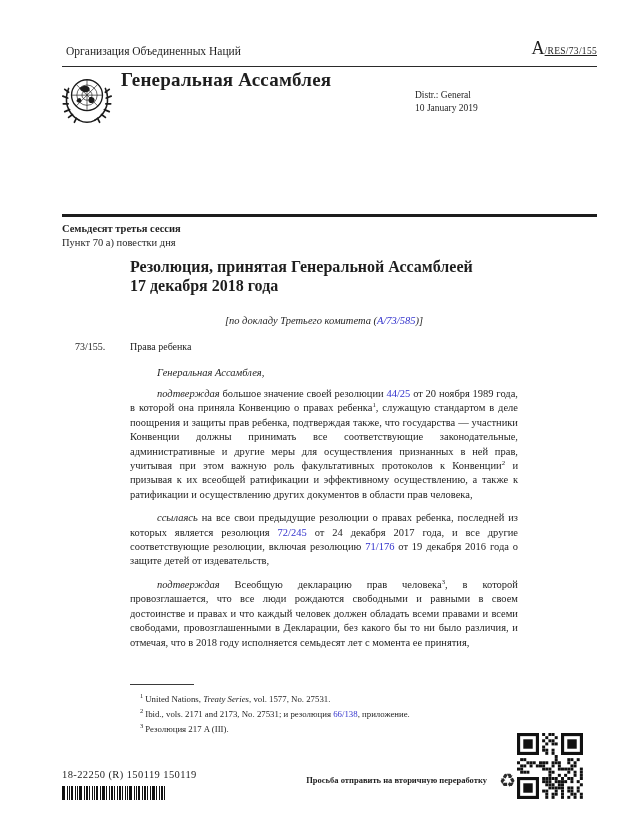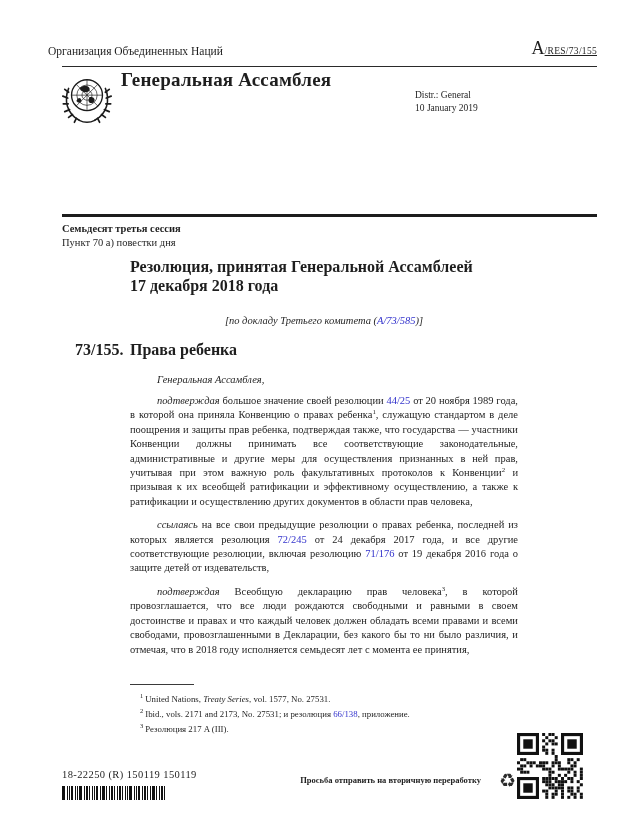--- a/index.html
+++ b/index.html
@@ -4,39 +4,39 @@
 <style>
   html,body{margin:0;padding:0;background:#fff;}
   .page{
     position:relative;width:640px;height:828px;background:#ffffff;
     font-family:"Liberation Serif","DejaVu Serif",serif;color:#1e1e1e;
     overflow:hidden;
   }
   .abs{position:absolute;}
 
   
-  .org-name{left:48px;top:45px;font-size:11.5px;}
+  .org-name{left:66px;top:45px;font-size:11.5px;}
   .doc-symbol{right:43px;top:38px;white-space:nowrap;}
   .sym-big{font-size:18px;}
   .sym-rest{font-size:9.5px;letter-spacing:.3px;text-decoration:underline;}
   .rule-thin{left:62px;right:43px;top:66px;border-top:1.2px solid #2a2a2a;height:0;}
   .emblem{left:58px;top:71px;}
   .assembly-title{left:121px;top:69px;font-size:19px;font-weight:700;letter-spacing:.2px;}
   .distr-block{left:415px;top:89px;font-size:9.5px;line-height:13px;}
   .rule-thick{left:62px;right:43px;top:214px;height:2.6px;background:#1d1d1d;}
 
   
   .session{left:62px;top:222px;font-size:10.5px;line-height:13.5px;}
   .session .bold{font-weight:700;}
 
   
   .main{left:75px;top:256px;width:443px;}
   .res-title{margin:2px 0 0 55px;font-size:16px;line-height:18.5px;font-weight:700;}
   .report-note{margin:20px 0 0 55px;font-size:10.5px;text-align:center;}
-  .res-heading{margin:15px 0 0 0;font-size:16px;font-weight:700;}
+  .res-heading{margin:15px 0 0 0;font-size:10px;font-weight:400;}
   .res-num{display:inline-block;width:55px;}
   .opening{margin:15px 0 0 82px;font-style:italic;font-size:10.5px;}
   .paragraphs{margin-left:55px;width:388px;}
   .body-par{
     margin:9px 0 0 0;font-size:10.5px;line-height:14.4px;
     text-align:justify;text-indent:27px;
   }
   .seg-i{font-style:italic;}
   .seg-l{color:var(--link,#3333cc);}
   .seg-il{color:var(--link,#3333cc);font-style:italic;}
@@ -44,21 +44,21 @@
 
   
   .footnotes{left:130px;top:684px;width:388px;}
   .fn-sep{width:64px;border-top:1px solid #3a3a3a;margin-bottom:5px;}
   .fn{font-size:8.8px;line-height:12px;text-indent:10px;}
   .fn-num{font-size:6.5px;vertical-align:super;margin-right:2px;}
 
   
   .job-number{left:62px;top:769px;font-size:10.5px;letter-spacing:.4px;}
   .barcode{left:62px;top:786px;}
-  .recycle-row{right:124px;top:768px;display:flex;align-items:center;gap:18px;height:24px;}
+  .recycle-row{right:124px;top:768px;display:flex;align-items:center;gap:12px;height:24px;}
   .recycle-text{font-size:8.5px;font-weight:700;white-space:nowrap;}
   .recycle-glyph{font-family:"DejaVu Sans",sans-serif;font-size:19px;color:#2b2b2b;line-height:1;}
   .qr{right:57px;top:733px;}
 </style>
 </head>
 <body>
 
 <div class="page">
 
   <div class="abs org-name">Организация Объединенных Наций</div>

